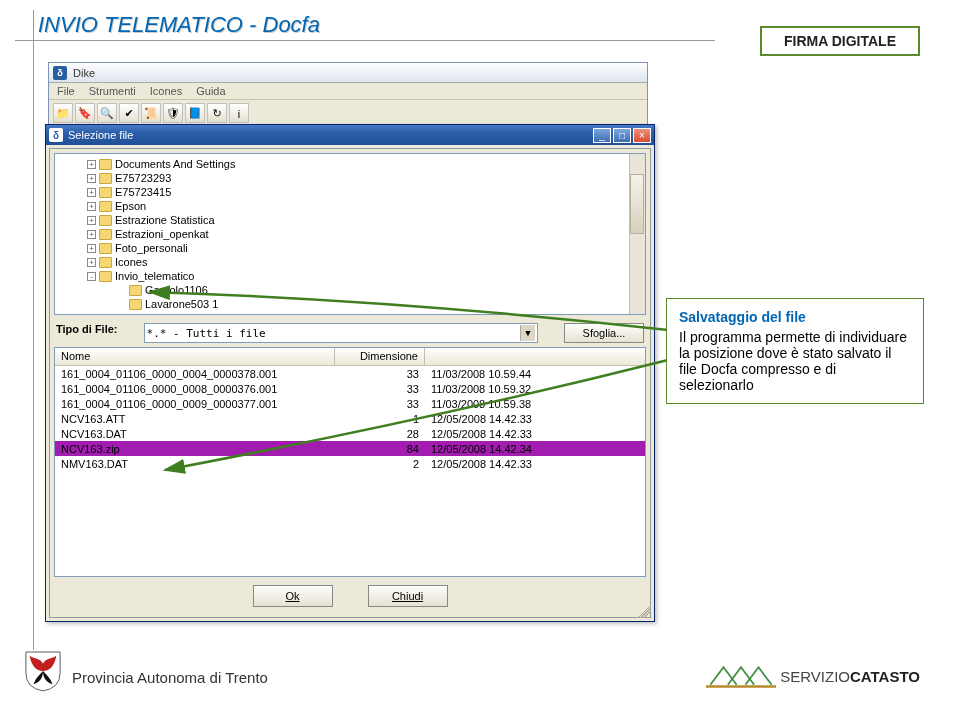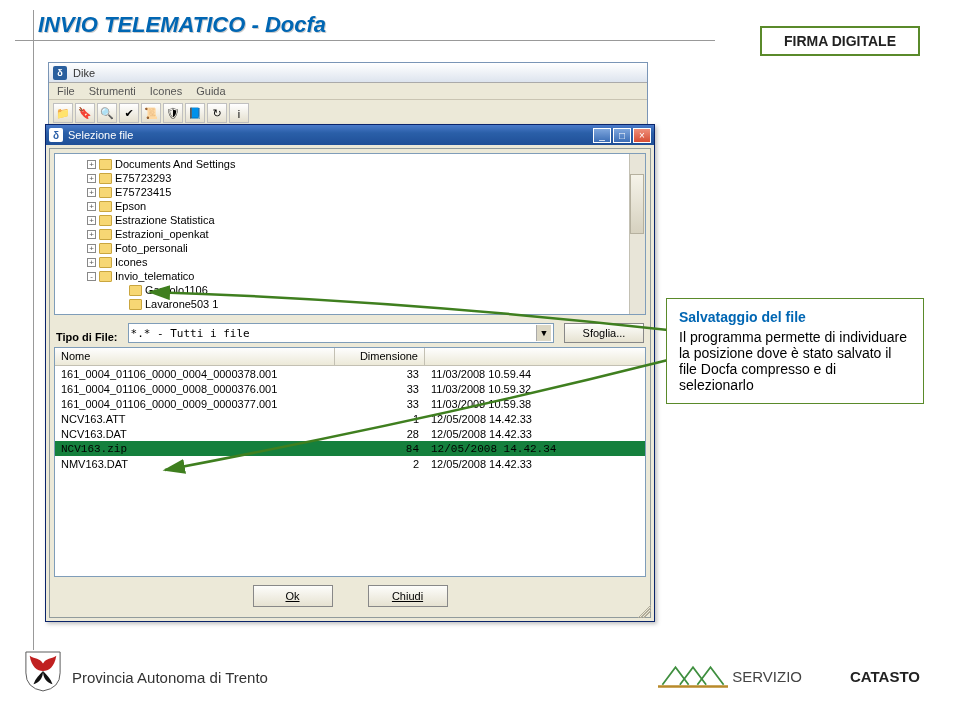--- a/index.html
+++ b/index.html
@@ -5,21 +5,21 @@
   * { box-sizing: border-box; margin: 0; padding: 0; }
   body {
     width: 960px; height: 712px;
     font-family: Arial, sans-serif;
     background: #fff;
     position: relative;
   }
   .slide-title {
     position: absolute; top: 12px; left: 38px;
     color: #0066b3;
-    font-style: italic; font-weight: bold; font-size: 22px;
+    font-style: italic; font-weight: normal; font-size: 22px;
     text-shadow: 1px 1px 0 #ccc;
   }
   .underline { position: absolute; left: 15px; top: 40px; width: 700px; height: 1px; background: #999; }
   .vline { position: absolute; left: 33px; top: 10px; width: 1px; height: 640px; background: #999; }
   .badge {
     position: absolute; right: 40px; top: 26px;
     border: 2px solid #5a8a2a; padding: 5px 22px;
     font-size: 14px; font-weight: bold; color: #222;
   }
   
@@ -72,36 +72,36 @@
     height: 162px; padding: 3px 4px; font-size: 11px; color: #000;
     position: relative;
   }
   .tree-row { display: flex; align-items: center; height: 14px; gap: 3px; }
   .exp { width:9px; height:9px; border:1px solid #888; display:inline-flex;align-items:center;justify-content:center;font-size:8px;color:#555;background:#fff;}
   .folder-icon { width:13px; height:11px; background:#f7d774; border:1px solid #caa63f; border-radius:1px; }
   .indent1 { margin-left: 28px; }
   .indent2 { margin-left: 56px; }
   .tree-scroll { position:absolute; right:0; top:0; bottom:0; width:16px; background:#e8e5d8; border-left:1px solid #c3c0b3;}
   .tree-thumb { position:absolute; right:1px; top:20px; width:14px; height:60px; background:linear-gradient(#f5f3e9,#d6d1bf); border:1px solid #b5b09e;}
-  .filetype-row { display:flex; align-items:flex-end; gap:10px; padding:8px 2px 4px; font-size:11px;}
+  .filetype-row { display:flex; align-items:flex-start; gap:26px; padding:8px 2px 4px; font-size:11px;}
   .filetype-row .lbl { font-weight: normal; font-style: normal; }
   .combo { flex:1; height:20px; border:1px solid #7f9db9; background:#fff; display:flex; align-items:center; justify-content:space-between; padding:0 2px; font-family: monospace; font-size:11px;}
   .combo .arrow { width:15px; height:16px; background:#dcd7c4; border-left:1px solid #aaa; display:inline-flex;align-items:center;justify-content:center;font-size:9px;}
   .sfoglia { width:80px; height:20px; border:1px solid #888; background:linear-gradient(#fdfdfb,#e6e2d1); font-size:11px; text-align:center; line-height:18px;}
   .filelist {
     background:#fff; border:1px solid #7f9db9; height:230px;
     font-size:11px; position:relative;
   }
   .hdr { display:flex; background:linear-gradient(#fefefe,#ece9d8); border-bottom:1px solid #c3c0b3; height:18px; }
   .hdr > div { padding:2px 6px; border-right:1px solid #c3c0b3; font-size:11px; }
   .col-n { width:280px; } .col-d { width:90px; text-align:right;} .col-m { flex:1; }
   .frow { display:flex; height:15px; align-items:center; }
   .frow > div { padding:0 6px; }
   .frow .col-d { text-align:right; }
-  .frow.sel { background:#15803d;font-family:Liberation Mono, monospace; }
+  .frow.sel { background:#a21caf; }
   .btnrow { display:flex; justify-content:center; gap:35px; padding:8px 0 6px; }
   .btn95 { width:80px; height:22px; border:1px solid #888; background:linear-gradient(#fdfdfb,#e6e2d1); font-size:11px; display:inline-flex;align-items:center;justify-content:center; text-decoration:underline;}
   .grip { position:absolute; right:3px; bottom:3px; width:14px; height:14px; background:
     linear-gradient(135deg, transparent 0 50%, #b0ab99 50% 55%, transparent 55% 60%, #b0ab99 60% 65%, transparent 65% 70%, #b0ab99 70% 75%, transparent 75%);}
   
   .callout {
     position: absolute; right: 36px; top: 298px; width: 258px;
     border: 1px solid #5a8a2a; background: #fff; padding: 10px 12px;
     font-size: 14px; color:#000;
   }
@@ -109,21 +109,21 @@
   
   svg.arrows { position:absolute; left:0; top:0; pointer-events:none; }
   
   .footer { position:absolute; bottom:20px; left:0; right:0; height:40px; }
   .crest { position:absolute; left:24px; bottom:0; width:38px; height:42px; }
   .crest svg { width:100%; height:100%; }
   .footer-text { position:absolute; left:72px; bottom:6px; font-size:15px; color:#333; }
   .logo-right { position:absolute; right:40px; bottom:2px; display:flex; align-items:center; gap:4px;}
   .logo-right .mark { width:70px; height:28px; }
   .logo-right .txt { font-size:15px; color:#444; }
-  .logo-right .txt b { color:#222;margin-left:48px; }
+  .logo-right .txt b { color:#222; }
 </style>
 </head>
 <body>
 
 <div class="vline"></div>
 <div class="slide-title">INVIO TELEMATICO - Docfa</div>
 <div class="underline"></div>
 <div class="badge">FIRMA DIGITALE</div>
 
 <div class="dike-window">

